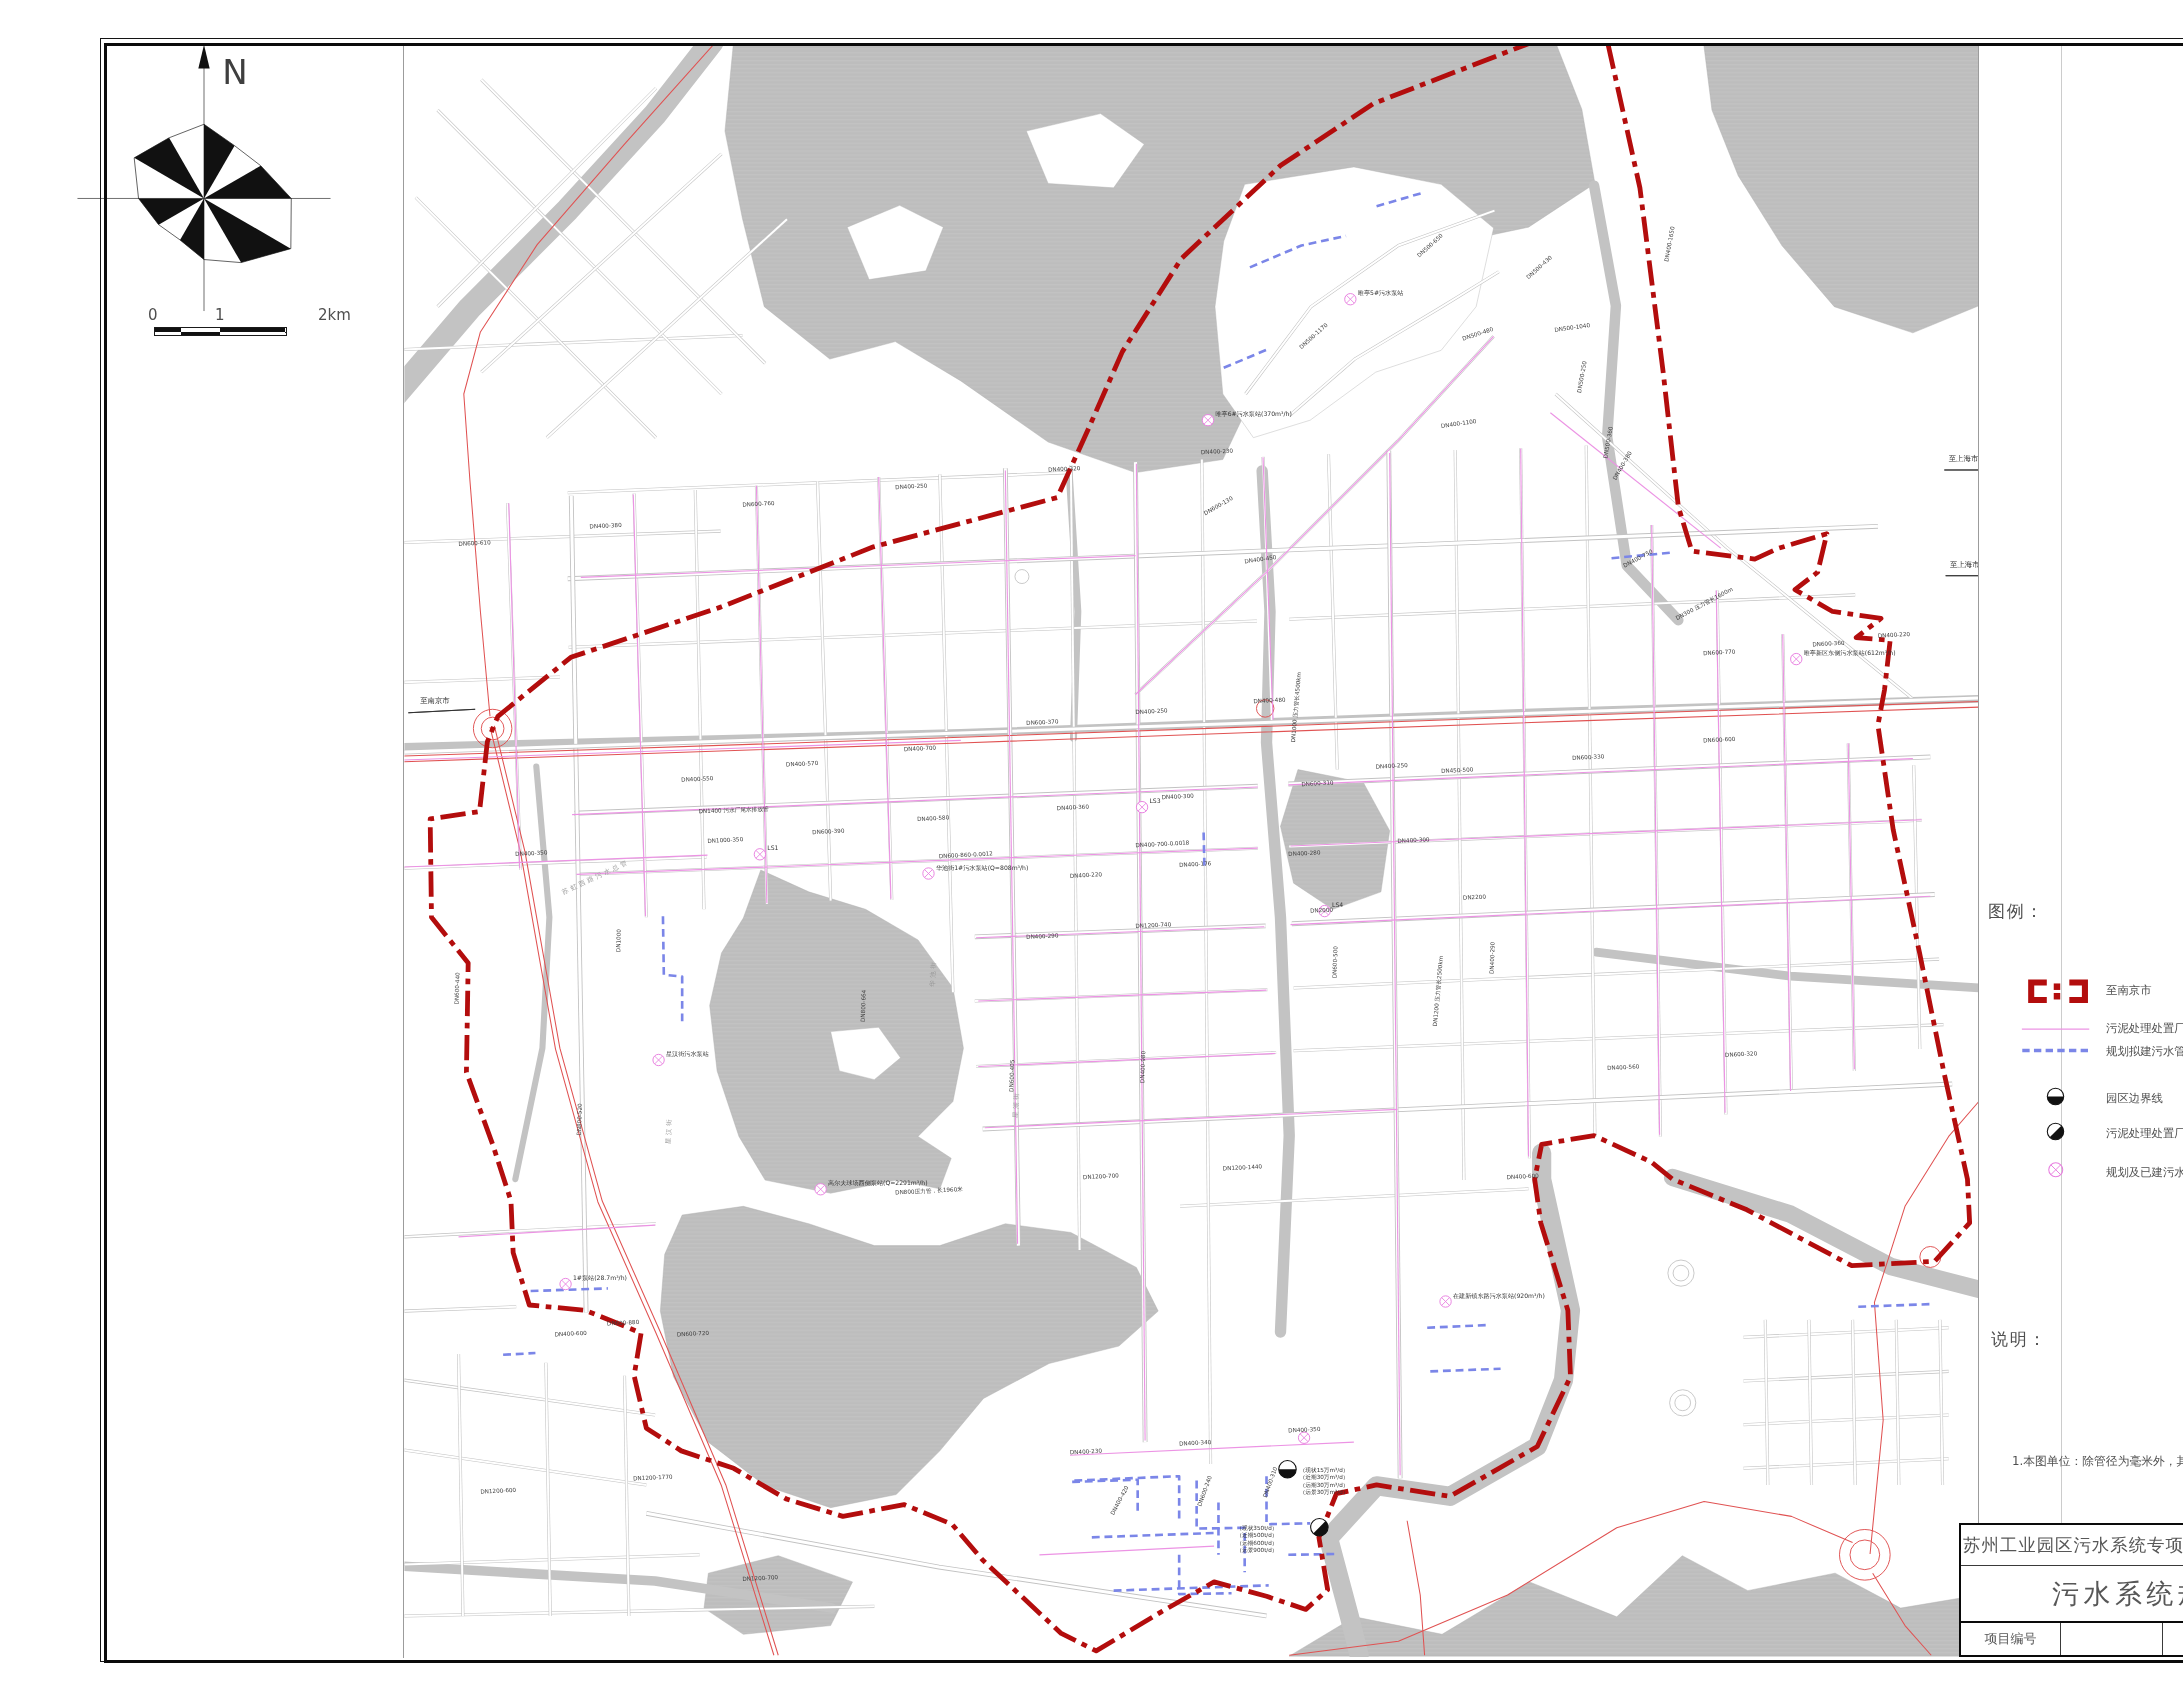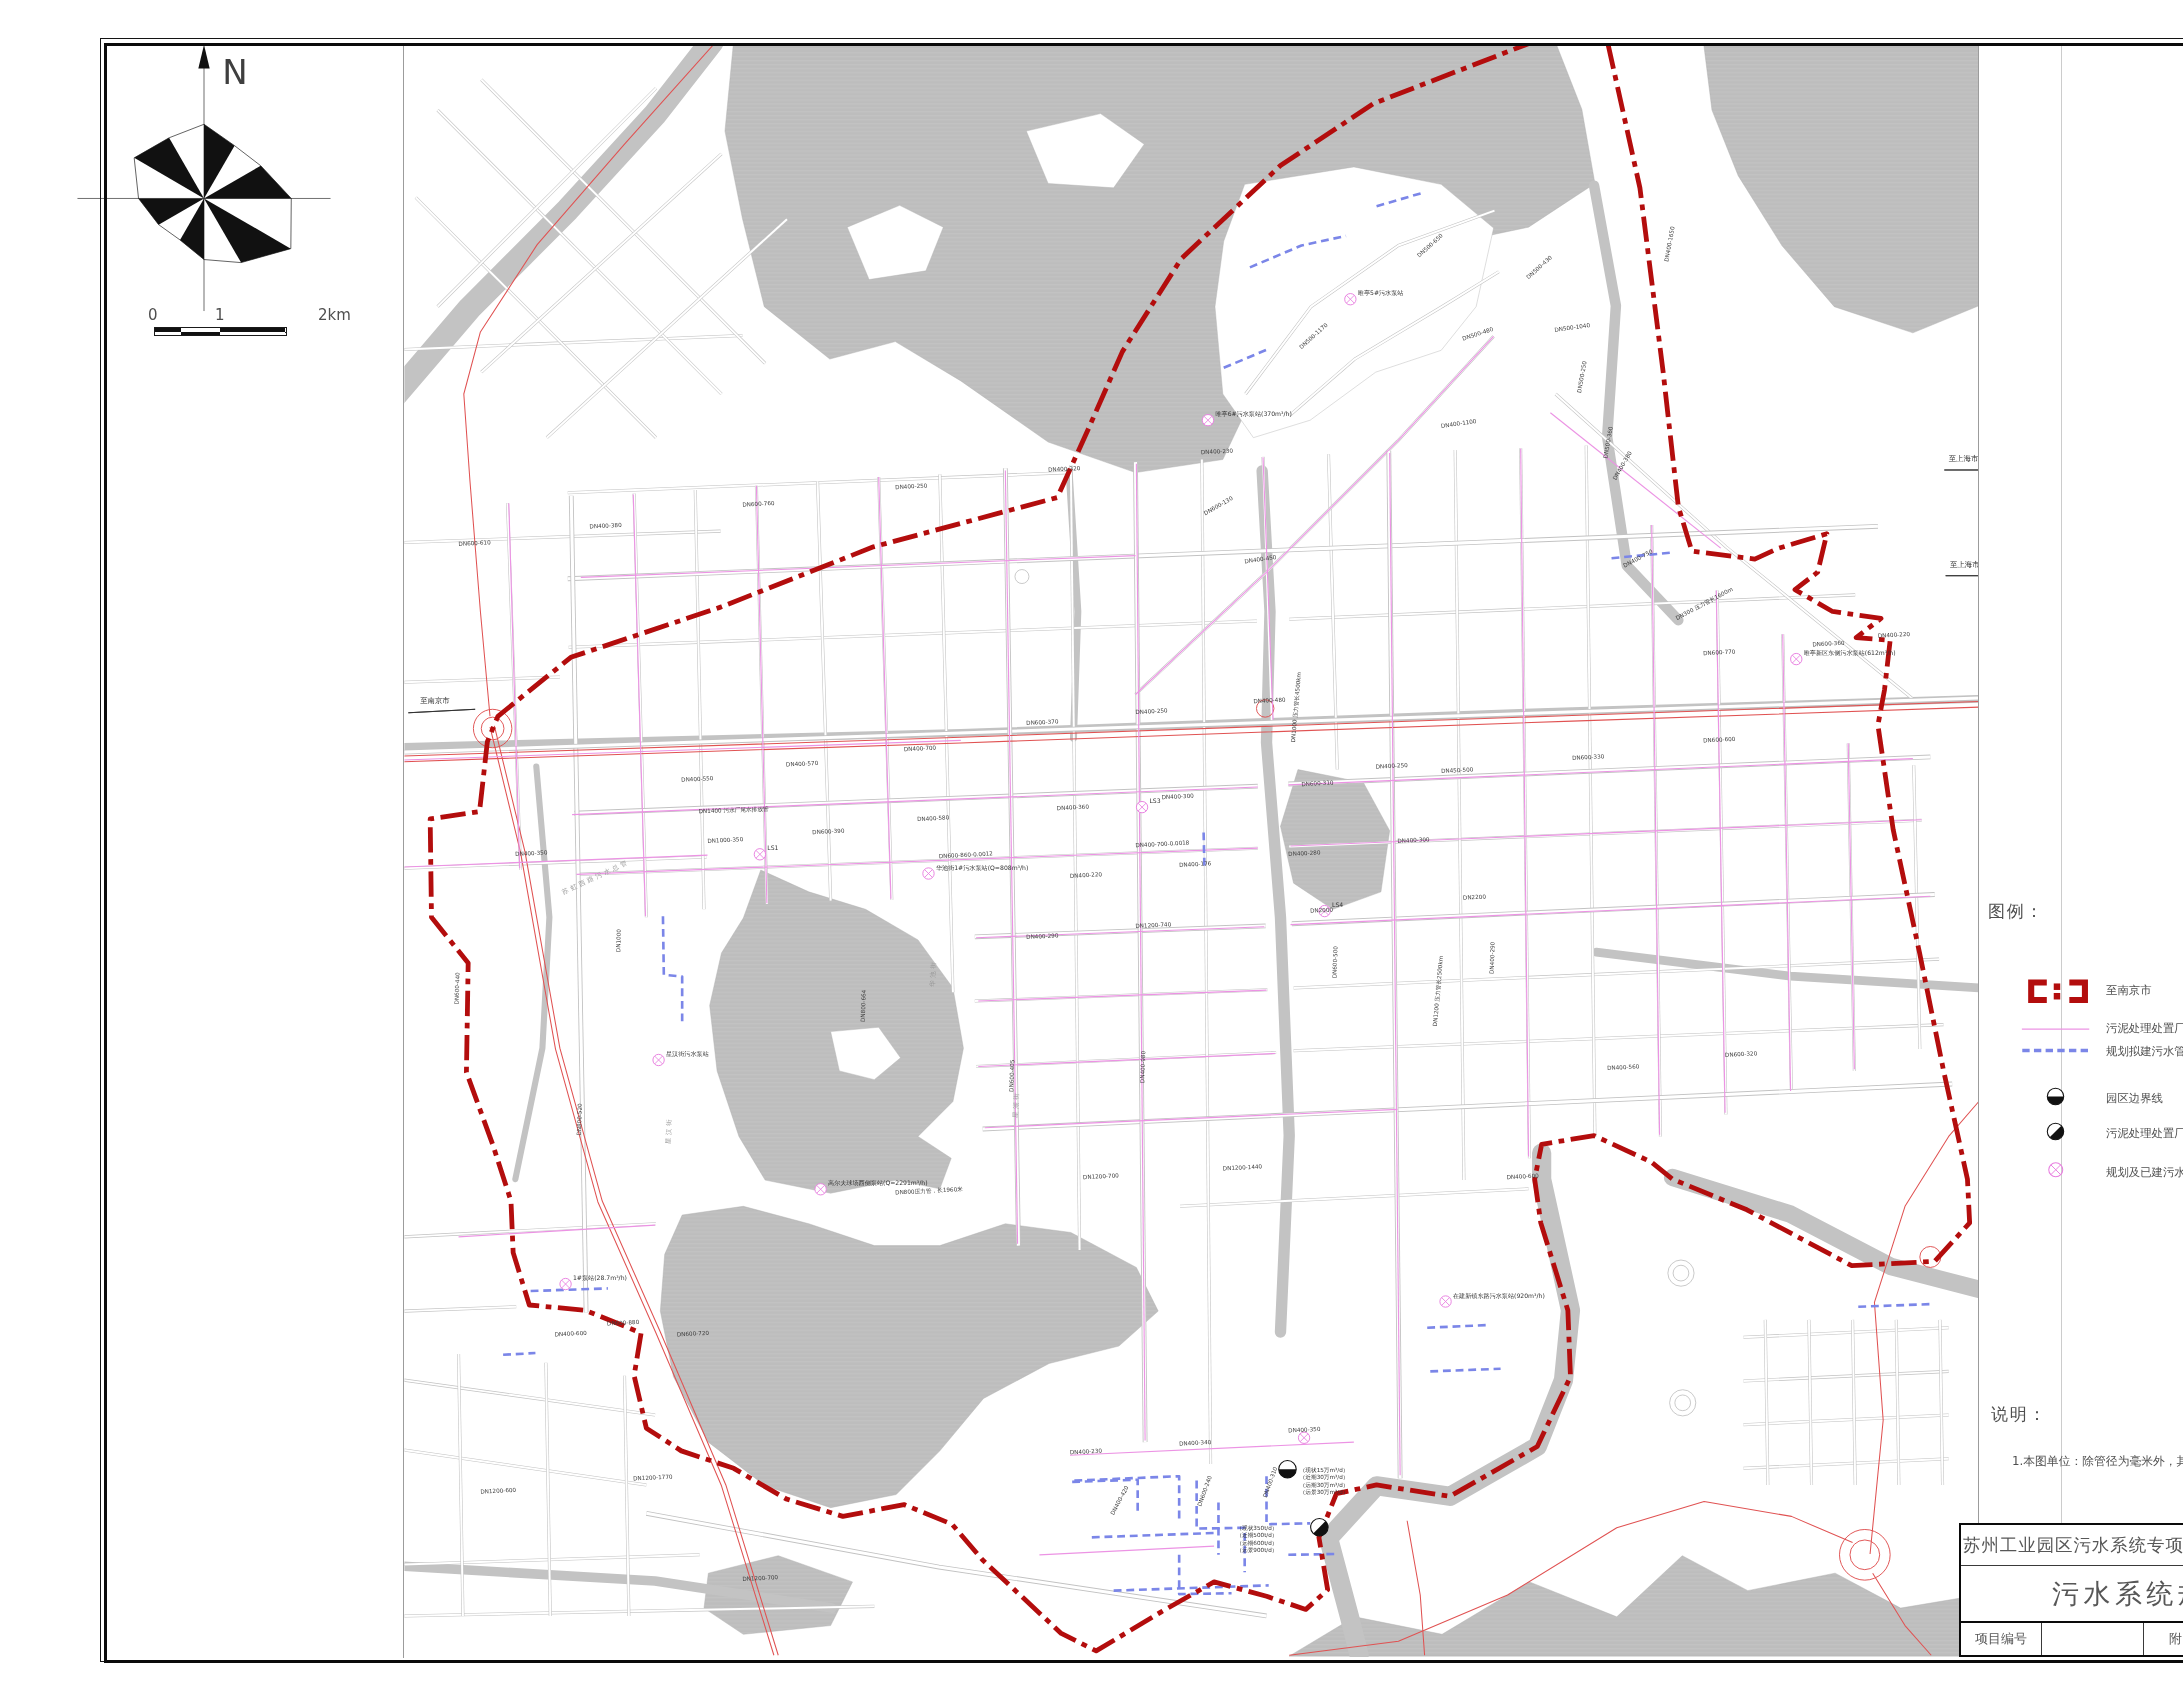--- a/index.html
+++ b/index.html
@@ -524,28 +524,28 @@
   </svg>
   <div class="abs leg-label" style="left:2106px;top:1126px;">污泥处理处置厂</div>
 
   <svg class="abs leg-sym" style="left:2047px;top:1161px;" width="17.5" height="17.5" viewBox="0 0 40 40">
     <circle cx="20" cy="20" r="16" fill="none" stroke="#e87fe0" stroke-width="2.4"></circle>
     <line x1="9" y1="9" x2="31" y2="31" stroke="#e87fe0" stroke-width="2.2"></line>
     <line x1="9" y1="31" x2="31" y2="9" stroke="#e87fe0" stroke-width="2.2"></line>
   </svg>
   <div class="abs leg-label" style="left:2106px;top:1165px;">规划及已建污水泵站</div>
 
-  <div class="abs sec-title" style="left:1991px;top:1403px;">说明：</div>
+  <div class="abs sec-title" style="left:1991px;top:1328px;">说明：</div>
   <div class="abs note-text" style="left:2012px;top:1454px;">1.本图单位：除管径为毫米外，其余均为米。</div>
 
   <div class="abs tblock">
     <div class="t-row1">苏州工业园区污水系统专项规划（2015-2030）</div>
     <div class="t-row2">污水系统规划图</div>
     <div class="t-row3">
-      <div class="t-cell" style="width:81px;text-align:right;">项目编号</div>
+      <div class="t-cell" style="width:100px;text-align:right;">项目编号</div>
       <div class="t-cell" style="width:102px;"></div>
       <div class="t-cell" style="width:102px;">附图编号</div>
 
     </div>
   </div>
 
 </div>
 
 
 </body></html>

